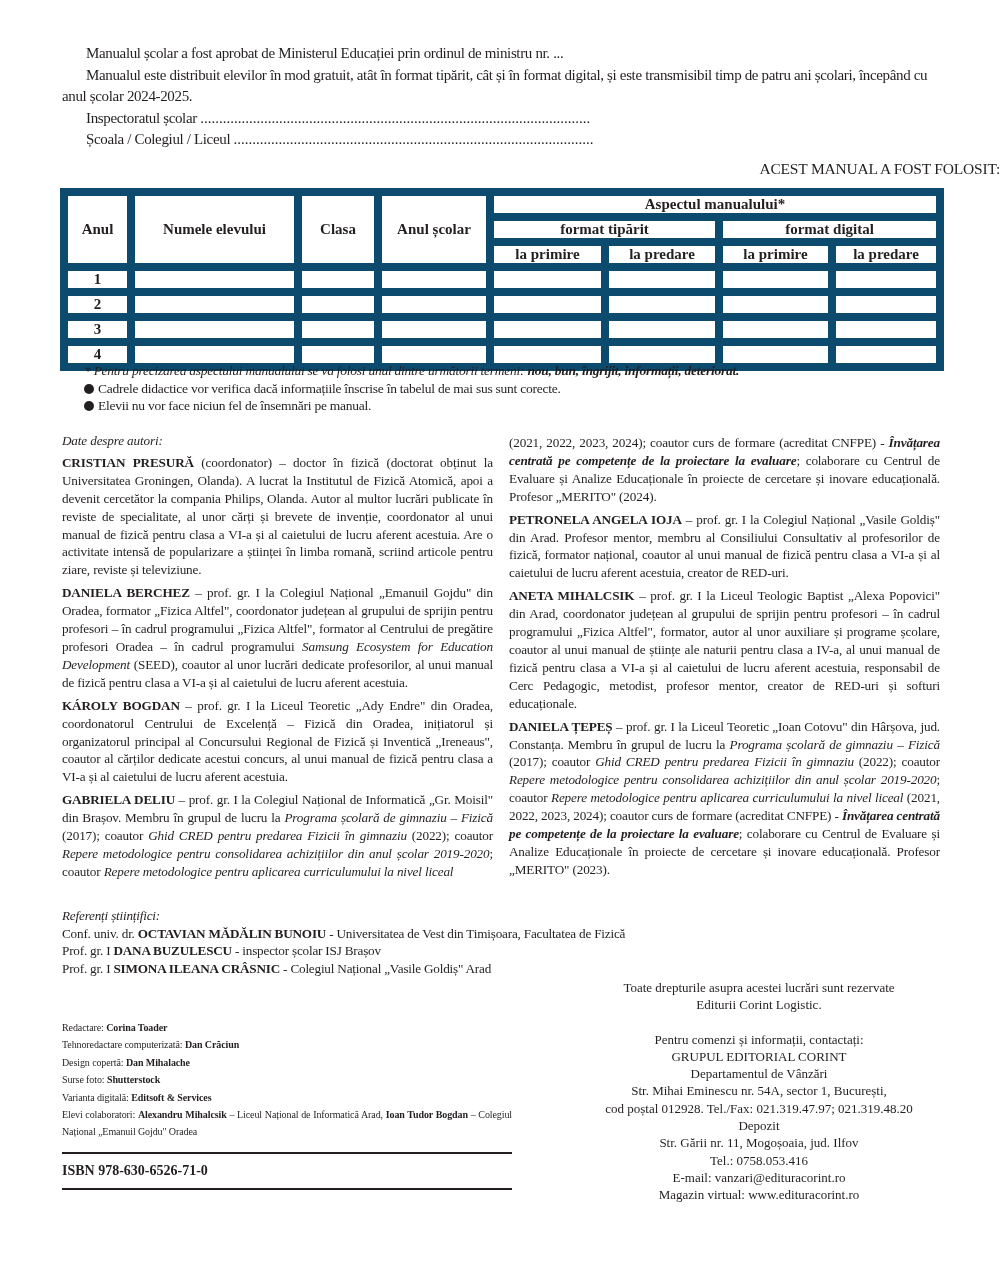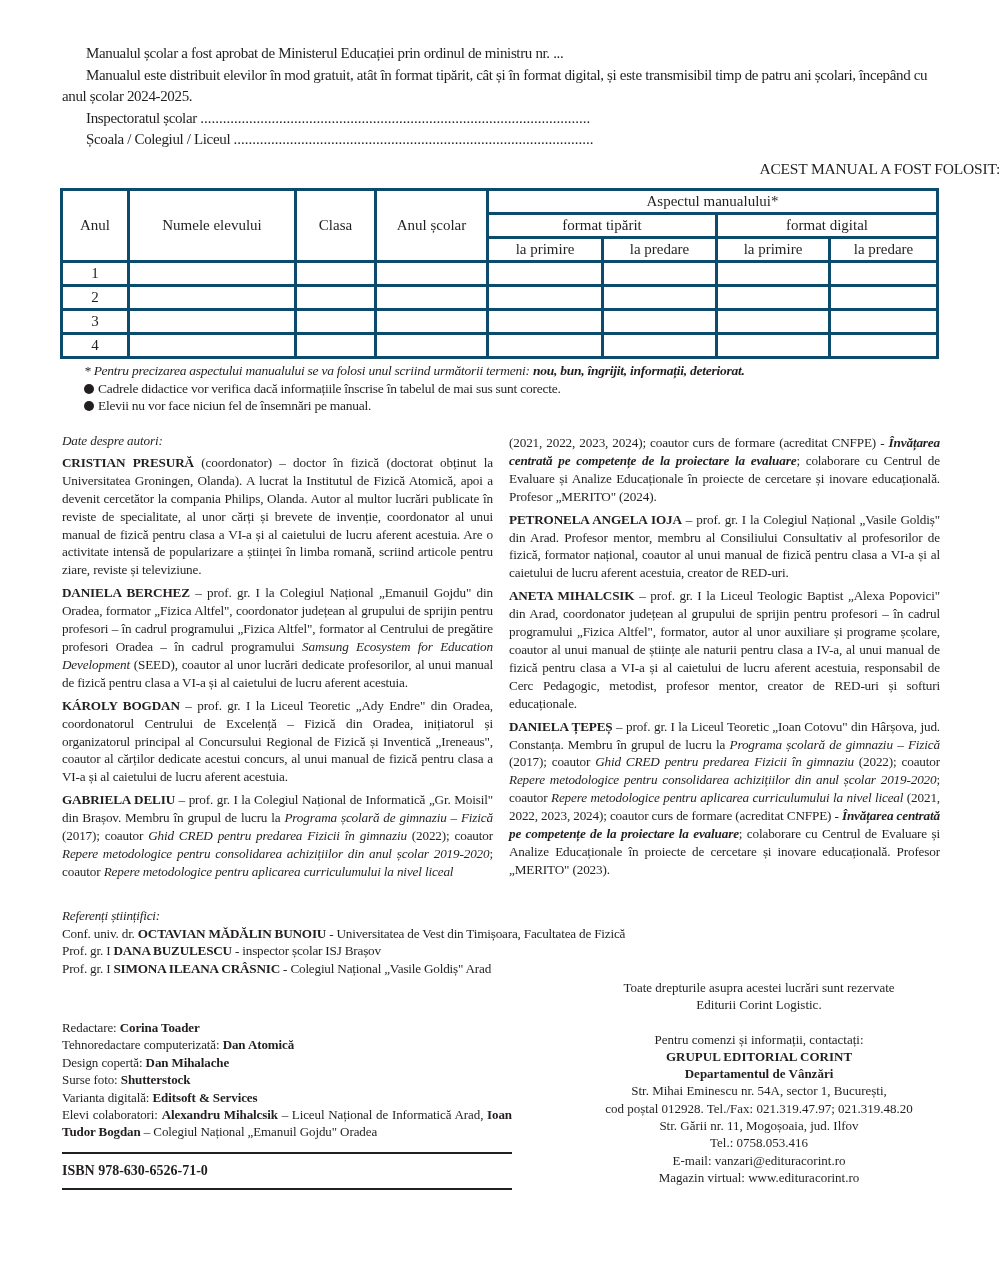--- a/index.html
+++ b/index.html
@@ -21,22 +21,22 @@
       position: absolute; left: 0; width: 1000px; top: 160px; text-align: right;
       font-size: 15.5px; letter-spacing: -0.2px;
     }
     table.usage {
       position: absolute; left: 60px; top: 188px; width: 876px;
       border-collapse: collapse;
       font-size: 15px;
       table-layout: fixed;
     }
     table.usage td, table.usage th {
-      border: 3px solid #0c4a6e;
-      text-align: center; font-weight: normal;
+      border: 8px solid #0c4a6e;
+      text-align: center; font-weight: bold;
       padding: 0; vertical-align: middle;
     }
     table.usage th.h-sub { height: 24px; }
     table.usage td { height: 24px; }
     .notes {
       position: absolute; left: 84px; top: 362px; width: 800px;
       font-size: 13.5px; line-height: 17.5px; letter-spacing: -0.25px;
     }
     .notes .bullet { display: inline-block; width: 10px; height: 10px; border-radius: 50%; background:#231f20; margin-right: 4px; vertical-align: -1px; }
     .col {
@@ -50,33 +50,33 @@
     .col p { margin-bottom: 5px; }
     .col b { font-weight: bold; }
     .col i { font-style: italic; }
     .refs {
       position: absolute; left: 62px; top: 907px; width: 700px;
       font-size: 13.2px; line-height: 17.5px; letter-spacing: -0.2px;
     }
     .refs .lbl { font-style: italic; }
     .credits {
       position: absolute; left: 62px; top: 1019px; width: 450px;
-      font-size: 13px; line-height: 17.4px; letter-spacing: -0.1px;
+      font-size: 10px; line-height: 17.4px; letter-spacing: -0.1px;
     }
     .credits .last { text-align: justify; }
     .rule { position: absolute; left: 62px; width: 450px; height: 2px; background: #231f20; }
     .isbn {
       position: absolute; left: 62px; top: 1163px; font-size: 14px; font-weight: bold;
     }
     .publisher {
       position: absolute; left: 568px; top: 979px; width: 382px; text-align: center;
       font-size: 13px; line-height: 17.3px;
     }
     .publisher .gap { height: 17px; }
-    .publisher b { font-weight: bold; }
+    .publisher b { font-weight: normal; }
   </style>
 </head>
 <body>
 
 <div class="intro">
   <div class="ind">Manualul școlar a fost aprobat de Ministerul Educației prin ordinul de ministru nr. ...</div>
   <div class="ind">Manualul este distribuit elevilor în mod gratuit, atât în format tipărit, cât și în format digital, și este transmisibil timp de patru ani școlari, începând cu anul școlar 2024-2025.</div>
   <div class="ind">
     <span>Inspectoratul școlar</span>
     <span class="dots">........................................................................................................</span>
@@ -156,21 +156,21 @@
     <td></td>
         <td></td>
         <td></td>
         <td></td>
   </tr>
 </tbody>
   </table>
 
 <div class="notes">
   <div>
-    <i>* Pentru precizarea aspectului manualului se va folosi unul scriind următorii termeni: </i><b><i>nou, bun, îngrijit, informații, deteriorat.</i></b>
+    <i>* Pentru precizarea aspectului manualului se va folosi unul dintre următorii termeni: </i><b><i>nou, bun, îngrijit, informații, deteriorat.</i></b>
   </div>
   <div>
     <span class="bullet"></span><span>Cadrele didactice vor verifica dacă informațiile înscrise în tabelul de mai sus sunt corecte.</span>
   </div>
   <div>
     <span class="bullet"></span><span>Elevii nu vor face niciun fel de însemnări pe manual.</span>
   </div>
 </div>
 
 <div class="col col-left">
@@ -206,37 +206,38 @@
 
 <div class="refs">
   <div class="lbl">Referenți științifici:</div>
   <div><span>Conf. univ. dr. </span><b>OCTAVIAN MĂDĂLIN BUNOIU</b><span> - Universitatea de Vest din Timișoara, Facultatea de Fizică</span></div>
   <div><span>Prof. gr. I </span><b>DANA BUZULESCU</b><span> - inspector școlar ISJ Brașov</span></div>
   <div><span>Prof. gr. I </span><b>SIMONA ILEANA CRÂSNIC</b><span> - Colegiul Național „Vasile Goldiș" Arad</span></div>
 </div>
 
 <div class="credits">
   <div><span>Redactare: </span><b>Corina Toader</b></div>
-  <div><span>Tehnoredactare computerizată: </span><b>Dan Atomică</b></div>
+  <div><span>Tehnoredactare computerizată: </span><b>Dan Crăciun</b></div>
   <div><span>Design copertă: </span><b>Dan Mihalache</b></div>
   <div><span>Surse foto: </span><b>Shutterstock</b></div>
   <div><span>Varianta digitală: </span><b>Editsoft &amp; Services</b></div>
   <div class="last"><span>Elevi colaboratori: </span><b>Alexandru Mihalcsik</b><span> – Liceul Național de Informatică Arad, </span><b>Ioan Tudor Bogdan</b><span> – Colegiul Național „Emanuil Gojdu" Oradea</span></div>
 </div>
 
 <div class="rule" style="top:1152px"></div>
 <div class="isbn">ISBN 978-630-6526-71-0</div>
 <div class="rule" style="top:1188px"></div>
 
 <div class="publisher">
   <div>Toate drepturile asupra acestei lucrări sunt rezervate</div>
   <div>Editurii Corint Logistic.</div>
   <div class="gap"></div>
   <div>Pentru comenzi și informații, contactați:</div>
   <b style="display:block">GRUPUL EDITORIAL CORINT</b>
   <b style="display:block">Departamentul de Vânzări</b>
   <div>Str. Mihai Eminescu nr. 54A, sector 1, București,</div>
   <div>cod poștal 012928. Tel./Fax: 021.319.47.97; 021.319.48.20</div>
+  <b style="display:block">Depozit</b>
   <div>Str. Gării nr. 11, Mogoșoaia, jud. Ilfov</div>
   <div>Tel.: 0758.053.416</div>
   <div>E-mail: vanzari@edituracorint.ro</div>
   <div>Magazin virtual: www.edituracorint.ro</div>
 </div>
 
 </body></html>

